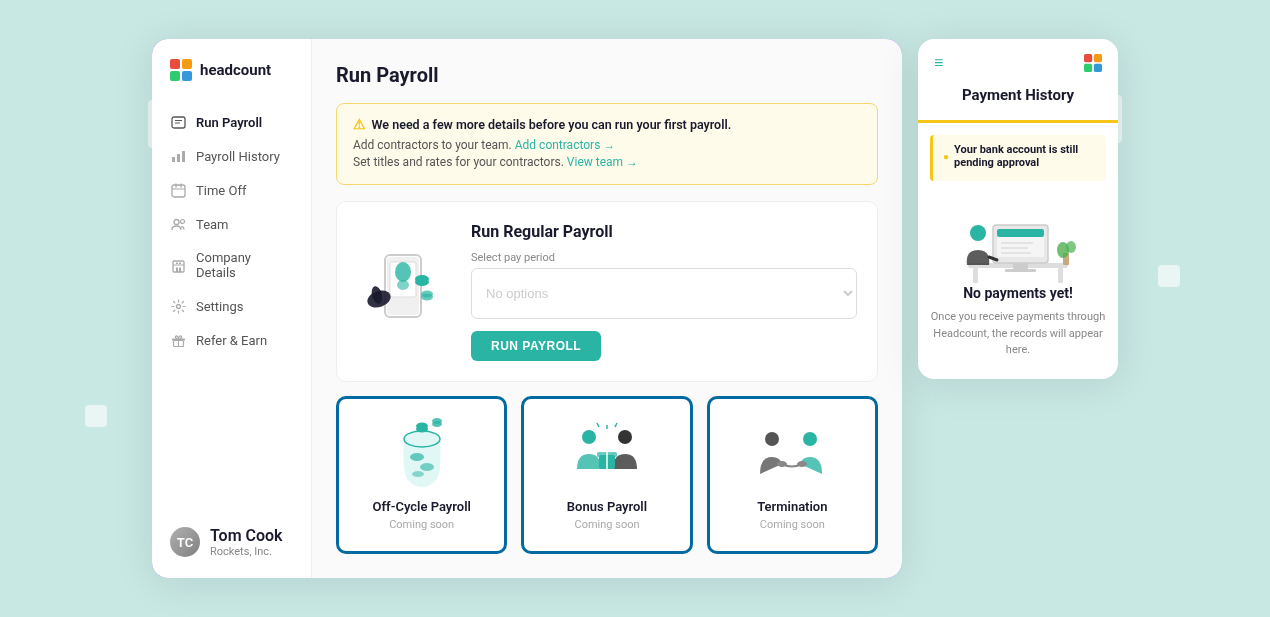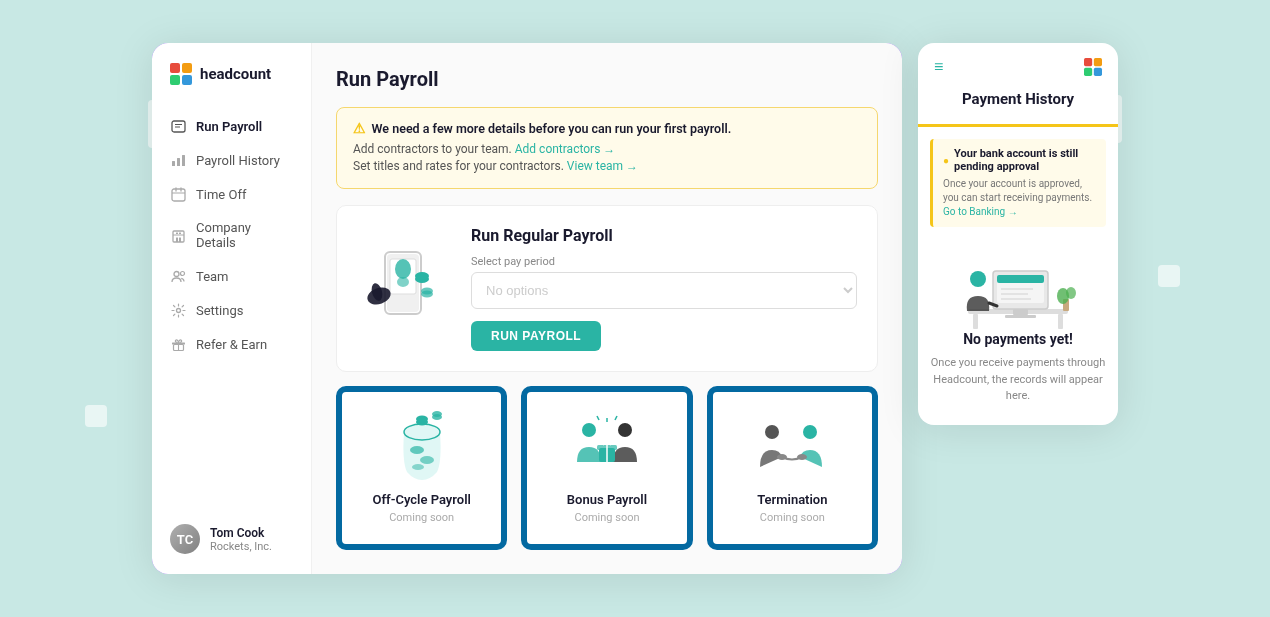--- a/index.html
+++ b/index.html
@@ -100,21 +100,21 @@
       background: linear-gradient(135deg, #b0b0b0, #808080);
       display: flex;
       align-items: center;
       justify-content: center;
       font-size: 13px;
       color: #fff;
       font-weight: 600;
     }
     .user-info { flex: 1; }
     .user-name {
-      font-size: 12px;
+      font-size: 16px;
       font-weight: 600;
       color: #1a1a2e;
       display: flex;
       align-items: center;
       gap: 4px;
     }
     .user-company {
       font-size: 11px;
       color: #888;
     }
@@ -184,21 +184,21 @@
     }
     .form-label {
       font-size: 11px;
       color: #888;
       margin-bottom: 4px;
     }
     .form-select {
       width: 100%;
       border: 1px solid #ddd;
       border-radius: 6px;
-      padding: 9px 10px;
+      padding: 16px 10px;
       font-size: 13px;
       color: #ccc;
       background: #fff;
       margin-bottom: 12px;
       outline: none;
     }
     .run-payroll-btn {
       background: #2ab4a4;
       color: #fff;
       border: none;
@@ -211,21 +211,21 @@
       text-transform: uppercase;
     }
     
     .bottom-cards {
       display: flex;
       gap: 14px;
     }
     .bottom-card {
       flex: 1;
       background: #fff;
-      border: 6px solid #0369a1;
+      border: 3px solid #0369a1;
       border-radius: 10px;
       padding: 20px 16px;
       display: flex;
       flex-direction: column;
       align-items: center;
       text-align: right;
     }
     .bottom-card-illustration {
       width: 80px;
       height: 70px;
@@ -378,40 +378,40 @@
             <line x1="1" y1="6" x2="14" y2="6" stroke="#aaa" stroke-width="1.2"></line>
             <line x1="5" y1="1" x2="5" y2="4" stroke="#aaa" stroke-width="1.3" stroke-linecap="round"></line>
             <line x1="10" y1="1" x2="10" y2="4" stroke="#aaa" stroke-width="1.3" stroke-linecap="round"></line>
           </svg>
         </span>
         <span>Time Off</span>
       </div>
       <div class="nav-item">
         <span class="nav-icon">
           <svg width="15" height="15" viewBox="0 0 15 15" fill="none">
+            <circle cx="5.5" cy="5" r="2.5" stroke="#aaa" stroke-width="1.3" fill="none"></circle>
+            <path d="M1 13c0-2.5 2-4 4.5-4s4.5 1.5 4.5 4" stroke="#aaa" stroke-width="1.3" fill="none"></path>
+            <circle cx="11.5" cy="4.5" r="2" stroke="#aaa" stroke-width="1.2" fill="none"></circle>
+            <path d="M13 12.5c0-1.8-1.2-3-2.8-3.2" stroke="#aaa" stroke-width="1.2" fill="none"></path>
+          </svg>
+        </span>
+        <span>Team</span>
+      </div>
+      <div class="nav-item">
+        <span class="nav-icon">
+          <svg width="15" height="15" viewBox="0 0 15 15" fill="none">
             <rect x="2" y="3" width="11" height="11" rx="1" stroke="#aaa" stroke-width="1.3" fill="none"></rect>
             <line x1="2" y1="7" x2="13" y2="7" stroke="#aaa" stroke-width="1"></line>
             <rect x="5" y="9.5" width="2" height="4.5" fill="#aaa" rx="0.3"></rect>
             <rect x="8" y="9.5" width="2" height="4.5" fill="#aaa" rx="0.3"></rect>
             <rect x="5" y="4.5" width="2" height="1.5" fill="#aaa" rx="0.3"></rect>
             <rect x="8" y="4.5" width="2" height="1.5" fill="#aaa" rx="0.3"></rect>
           </svg>
         </span>
         <span>Company Details</span>
-      </div>
-      <div class="nav-item">
-        <span class="nav-icon">
-          <svg width="15" height="15" viewBox="0 0 15 15" fill="none">
-            <circle cx="5.5" cy="5" r="2.5" stroke="#aaa" stroke-width="1.3" fill="none"></circle>
-            <path d="M1 13c0-2.5 2-4 4.5-4s4.5 1.5 4.5 4" stroke="#aaa" stroke-width="1.3" fill="none"></path>
-            <circle cx="11.5" cy="4.5" r="2" stroke="#aaa" stroke-width="1.2" fill="none"></circle>
-            <path d="M13 12.5c0-1.8-1.2-3-2.8-3.2" stroke="#aaa" stroke-width="1.2" fill="none"></path>
-          </svg>
-        </span>
-        <span>Team</span>
       </div>
       <div class="nav-item">
         <span class="nav-icon">
           <svg width="15" height="15" viewBox="0 0 15 15" fill="none">
             <circle cx="7.5" cy="7.5" r="2" stroke="#aaa" stroke-width="1.3" fill="none"></circle>
             <path d="M7.5 1v2M7.5 12v2M1 7.5h2M12 7.5h2M2.5 2.5l1.4 1.4M11.1 11.1l1.4 1.4M2.5 12.5l1.4-1.4M11.1 3.9l1.4-1.4" stroke="#aaa" stroke-width="1.2" stroke-linecap="round"></path>
           </svg>
         </span>
         <span>Settings</span>
       </div>
@@ -570,24 +570,20 @@
         <rect x="12" y="12" width="10" height="10" rx="2" fill="#3498db"></rect>
       </svg>
     </div>
     <div class="panel-title">Payment History</div>
 
     <div class="pending-banner">
       <div class="pending-title">
         <span class="pending-dot">●</span>
         <span>Your bank account is still pending approval</span>
       </div>
-      <div class="pending-text">
-        <span>Once your account is approved, you can start receiving payments.</span>
-        <a href="#" class="pending-link">Go to Banking →</a>
-      </div>
     </div>
 
     <div style="display:flex;justify-content:center;">
       <svg width="130" height="90" viewBox="0 0 130 90">
 
         <rect x="15" y="68" width="100" height="5" rx="2" fill="#ddd"></rect>
         <rect x="20" y="73" width="5" height="15" rx="1" fill="#ddd"></rect>
         <rect x="105" y="73" width="5" height="15" rx="1" fill="#ddd"></rect>
 
         <rect x="40" y="30" width="55" height="38" rx="3" fill="#e8e8e8" stroke="#ccc" stroke-width="1.5"></rect>

